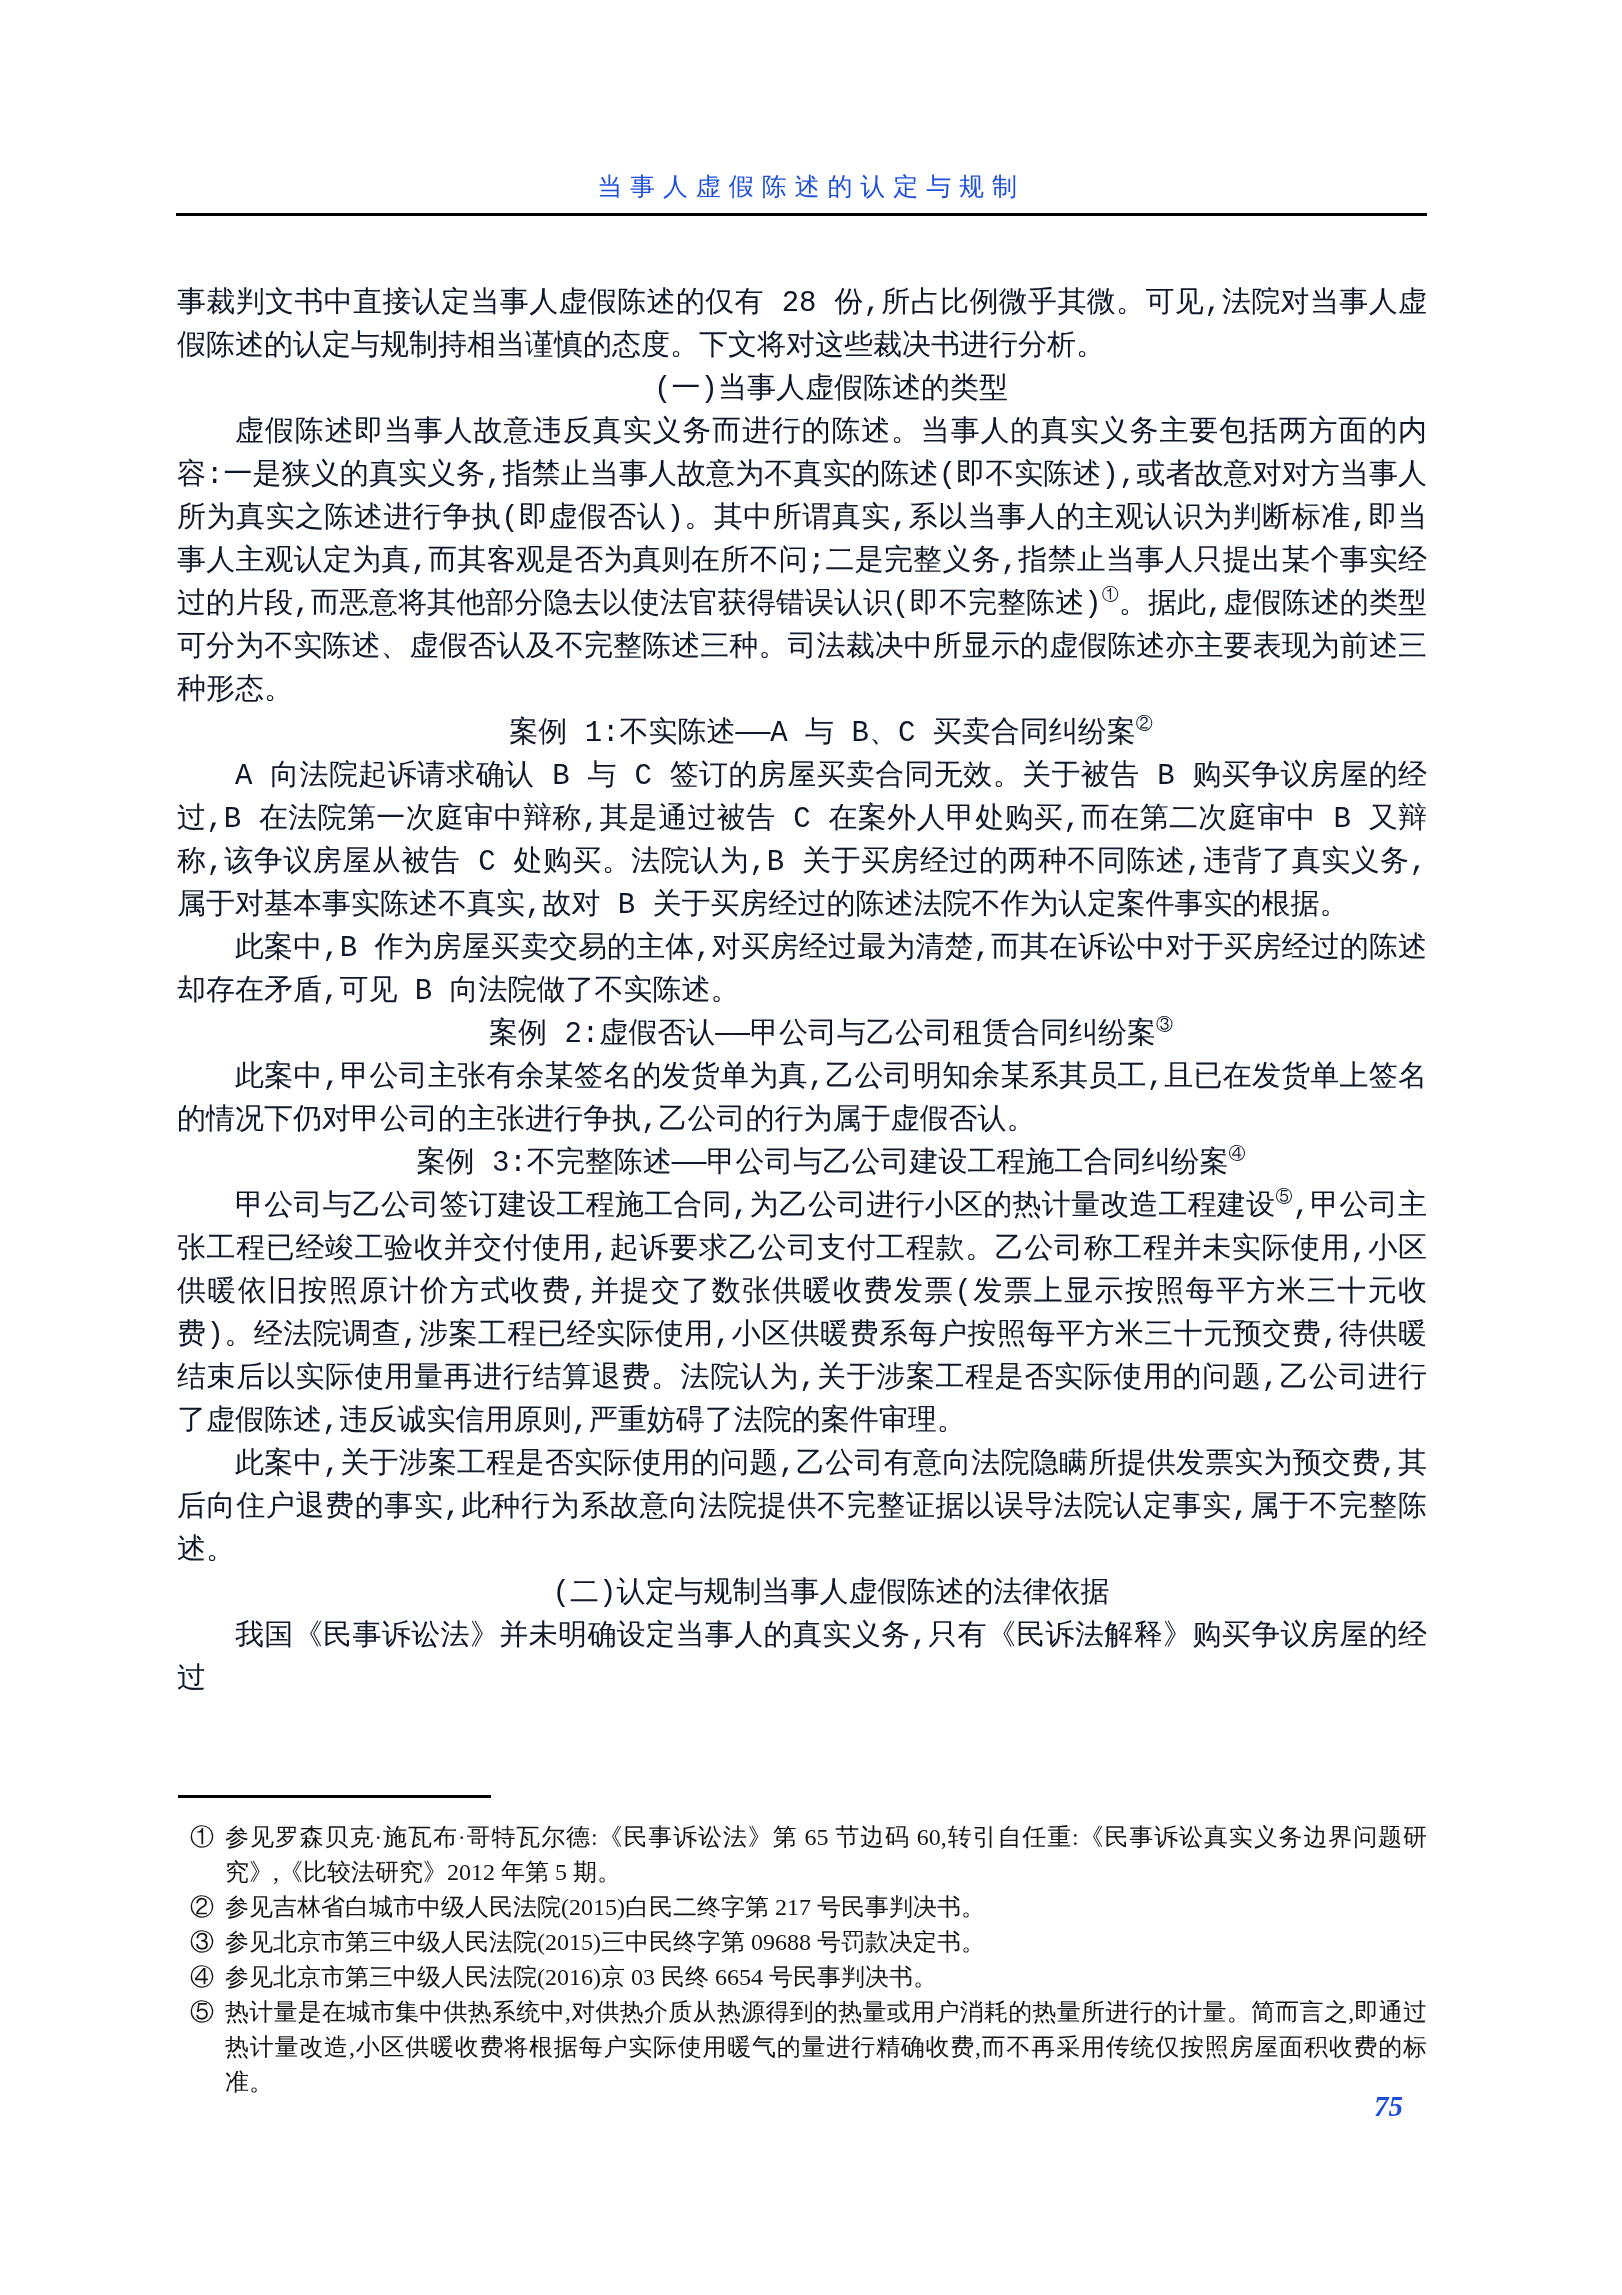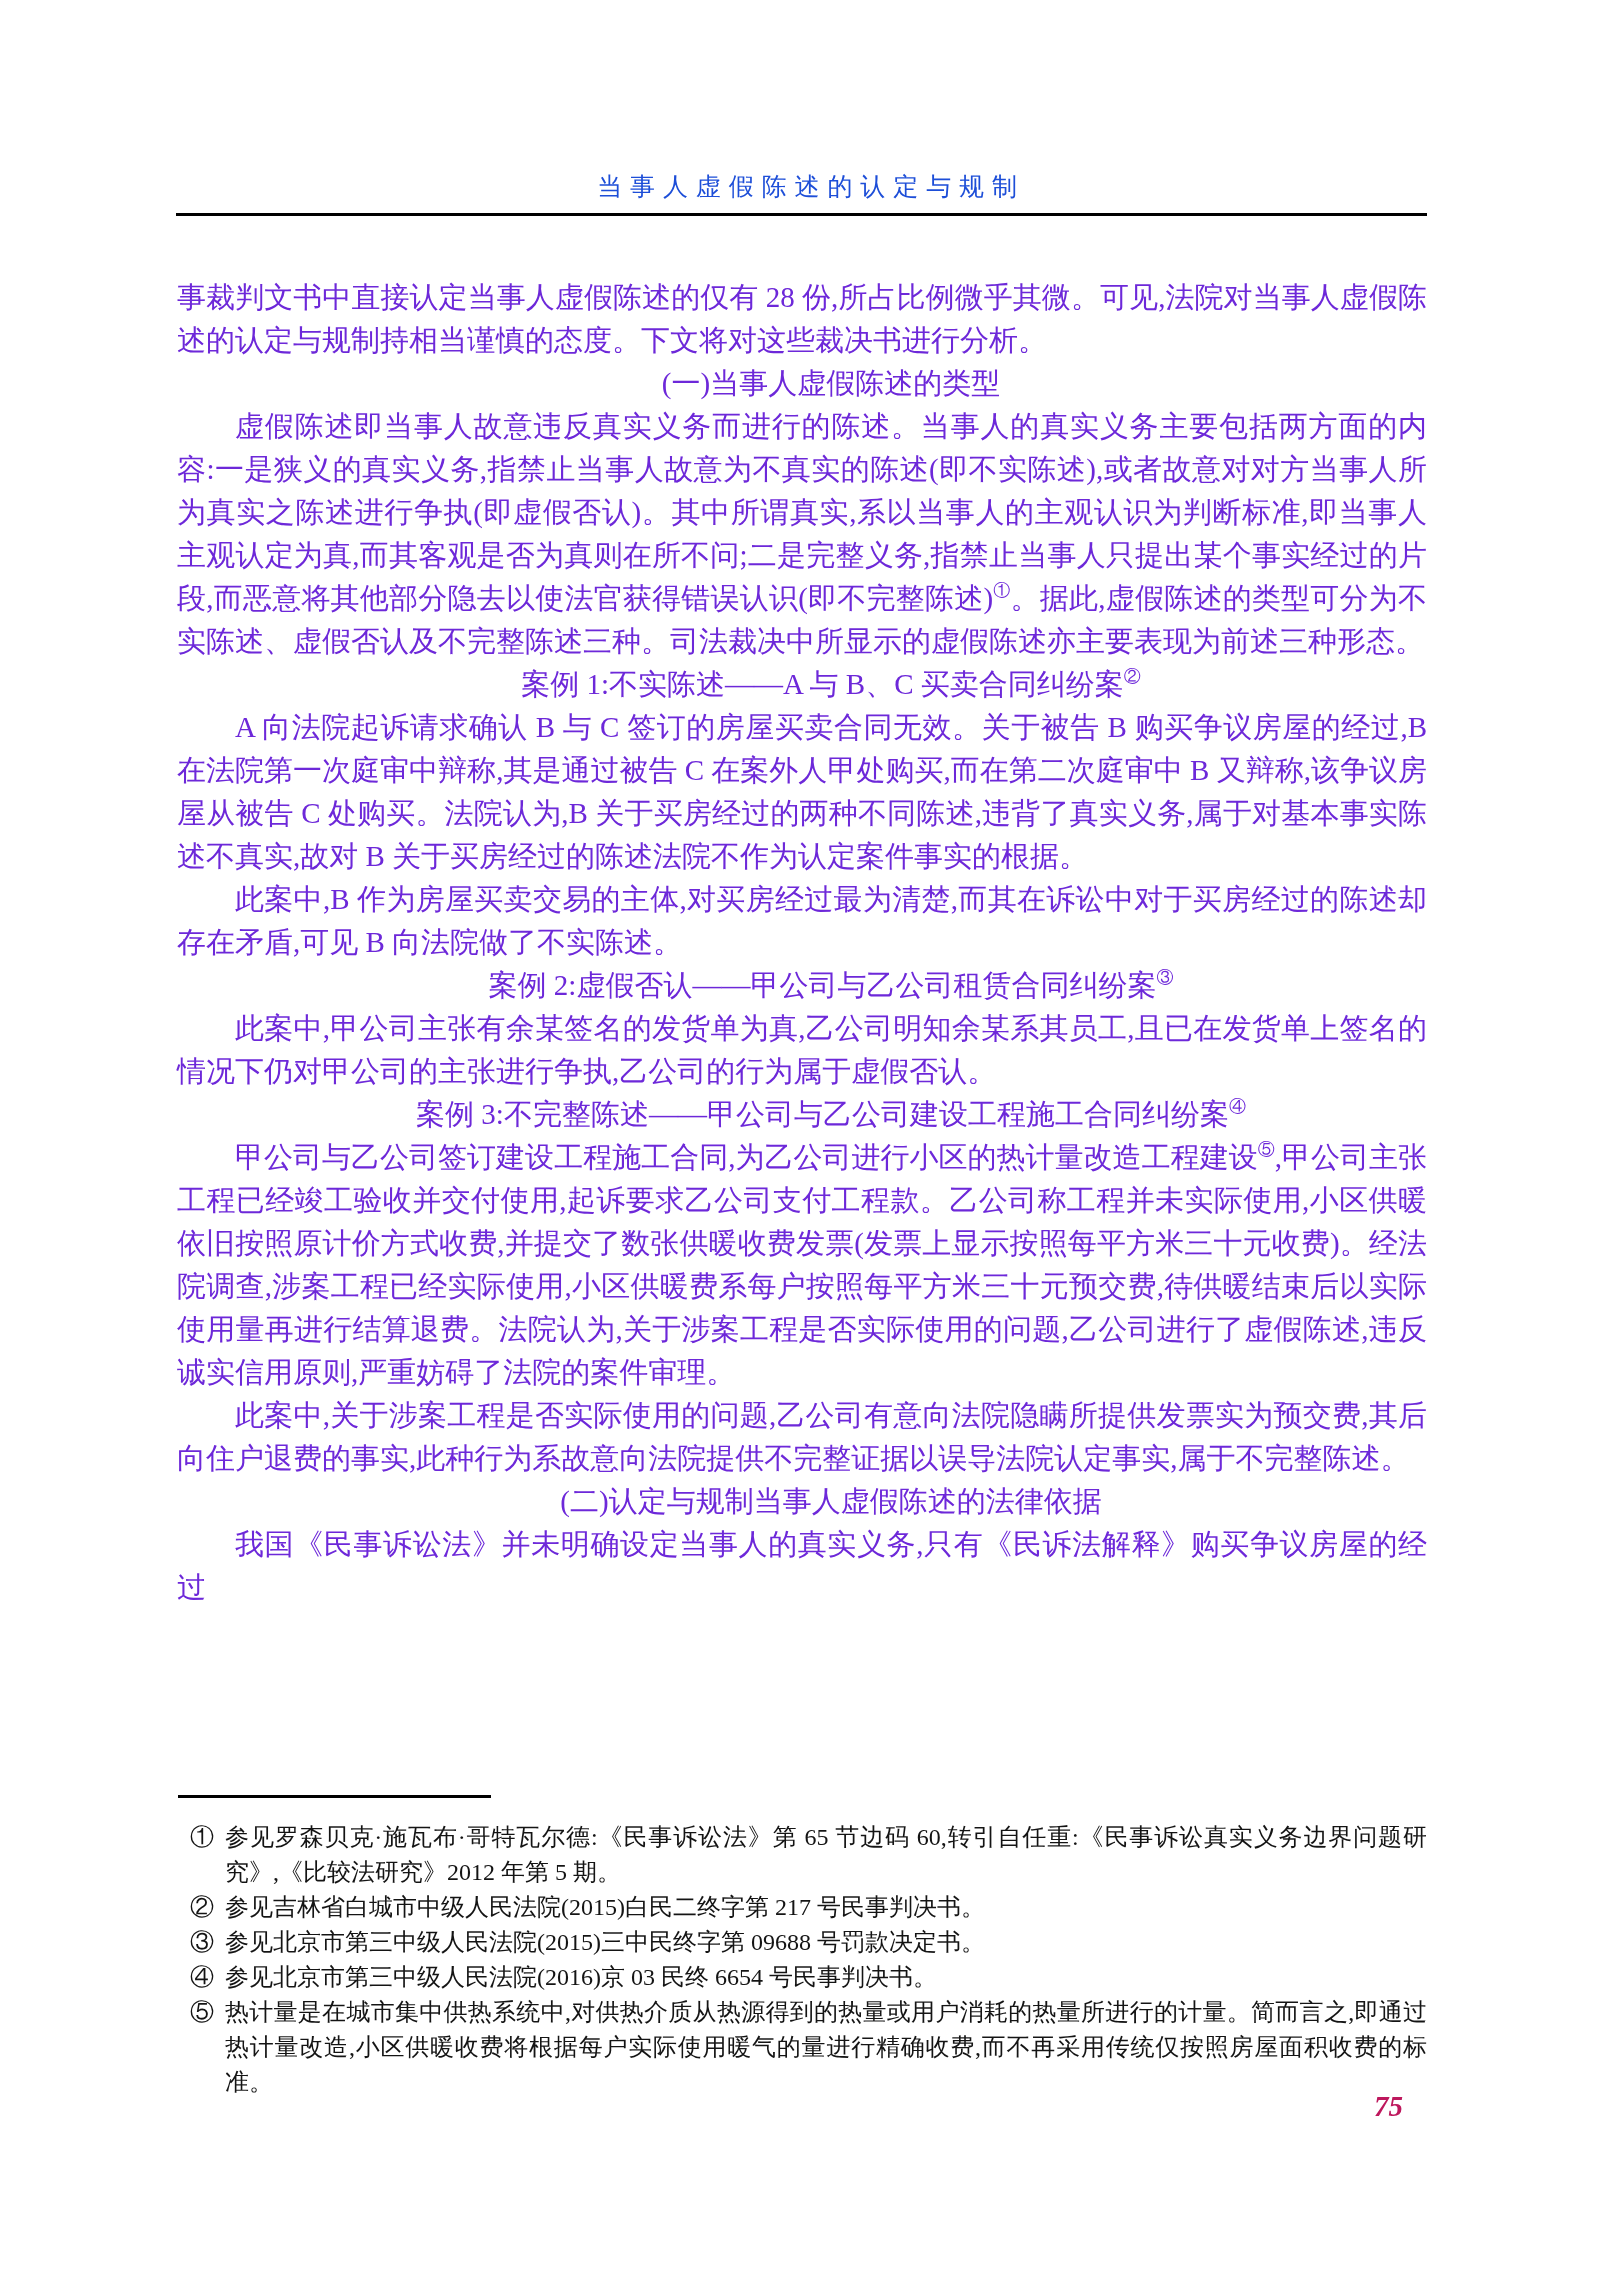--- a/index.html
+++ b/index.html
@@ -23,25 +23,26 @@
     font-size: 25px; line-height: 30px;
     letter-spacing: 7.9px;
     color: #1d4ed8;
   }
   .head-rule {
     position: absolute; top: 213px; left: 176px;
     width: 1251px; height: 2.6px;
     background: #000000;
   }
   .article {
-    position: absolute; top: 276px; left: 177px;
+    position: absolute; top: 282px; left: 177px;
     width: 1250px;
     font-size: 29px; line-height: 43px;
     text-align: justify;
-    color: #6d28d9;
+    color: #0f172a;
+    font-family: Liberation Mono, monospace;
   }
   .block { margin: 0; text-indent: 58px; }
   .block.continuation { text-indent: 0; }
   .block.section-heading, .block.case-heading { text-align: center; }
   sup {
     font-size: 17px; line-height: 0;
     vertical-align: 11.8px; letter-spacing: 0;
   }
   .fn-divider {
     position: absolute; top: 1795px; left: 178px;
@@ -59,21 +60,21 @@
     flex: 0 0 48px;
     padding-left: 13px;
     box-sizing: border-box;
   }
   .fn-text { flex: 1; }
   .page-number {
     position: absolute; top: 2089px; left: 1295px;
     width: 108px; text-align: right;
     font-size: 29px; line-height: 34px;
     font-weight: bold; font-style: italic;
-    color: #be185d;
+    color: #1d4ed8;
   }
 </style>
 </head>
 <body>
 
 <div class="page">
   <div class="running-head">当事人虚假陈述的认定与规制</div>
 
   <div class="head-rule"></div>
 

